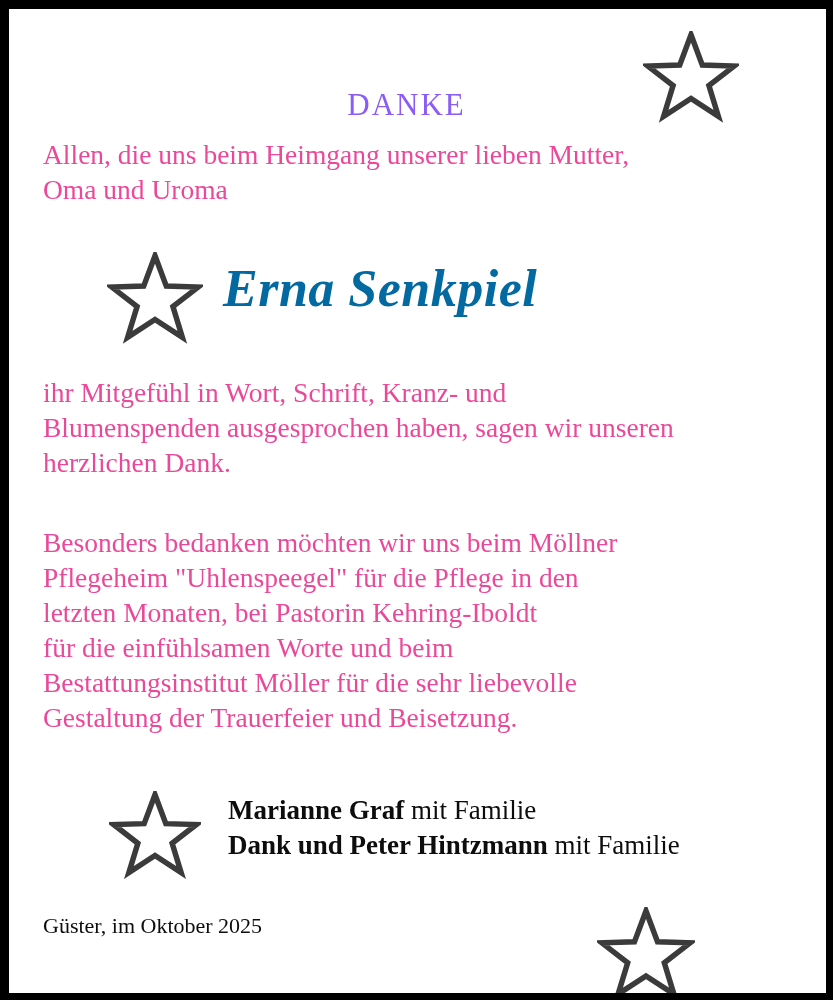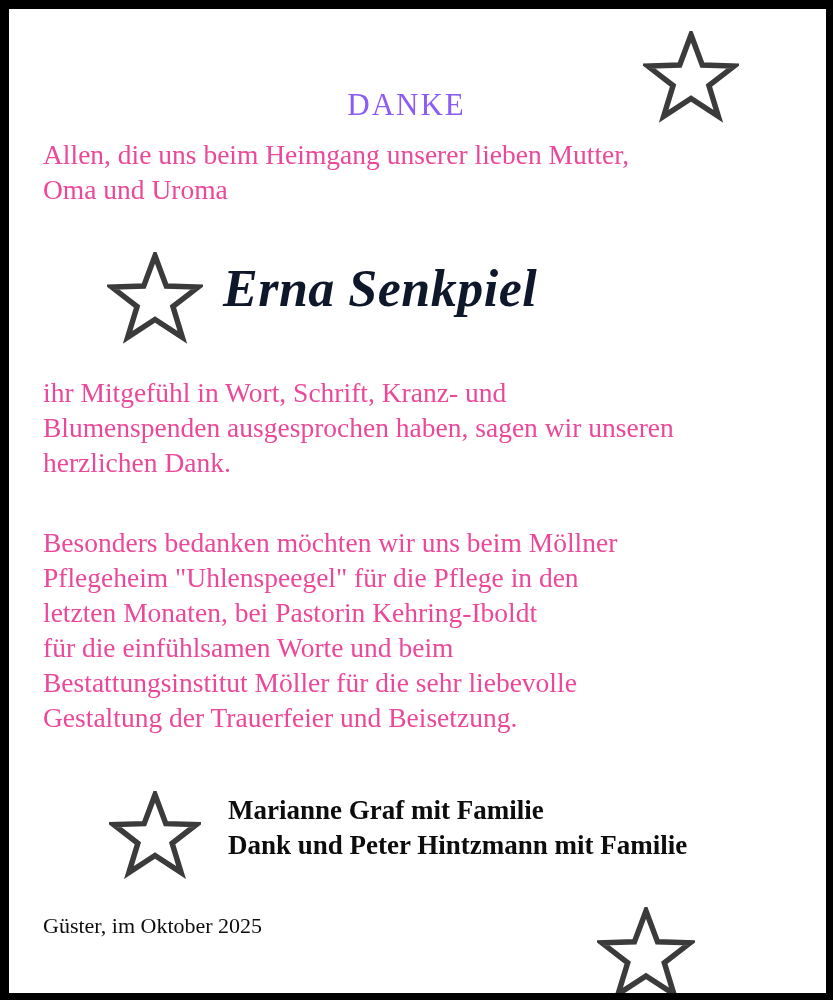--- a/index.html
+++ b/index.html
@@ -90,38 +90,38 @@
   .para-special { top: 516px; width: 770px; }
 
   .name-line {
     position: absolute;
     left: 214px;
     top: 253px;
     font-size: 52px;
     font-weight: 700;
     font-style: italic;
     letter-spacing: 0.5px;
-    color: #0f172a;
+    color: #0369a1;
     line-height: 1.05;
   }
 
   .signatures {
     position: absolute;
     left: 219px;
     top: 784px;
     font-size: 27px;
     line-height: 35px;
     color: #0d0d0d;
   }
   .signatures .sig-row { white-space: nowrap; }
   .signatures .sig-name {
     font-weight: 700;
   }
   .signatures .sig-suffix {
-    font-weight: 700;
+    font-weight: 400;
   }
 
   .place-date {
     position: absolute;
     left: 34px;
     top: 900px;
     font-size: 22px;
     line-height: 34px;
     color: #0d0d0d;
   }

